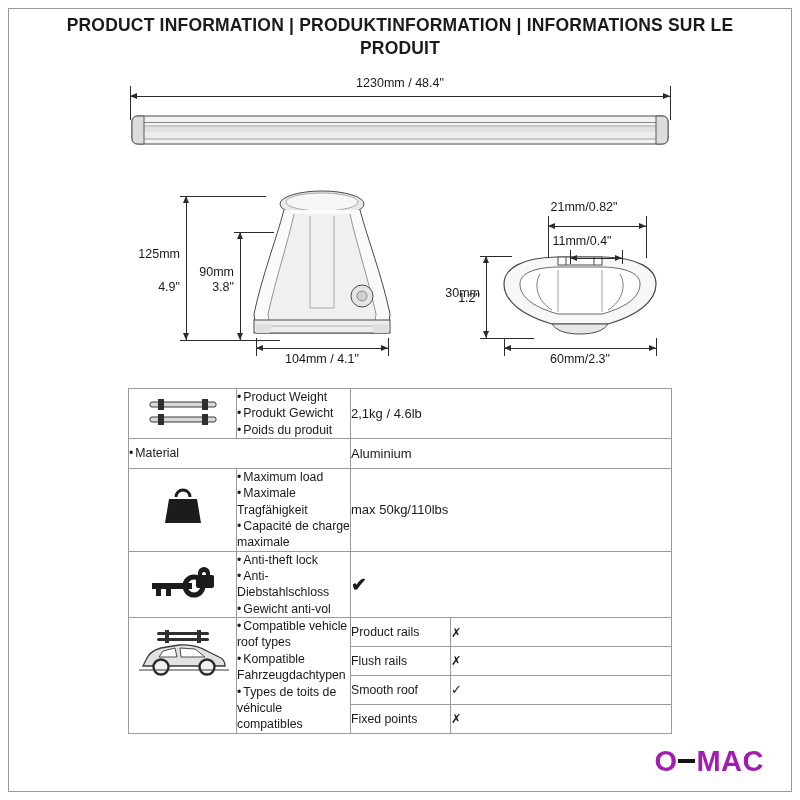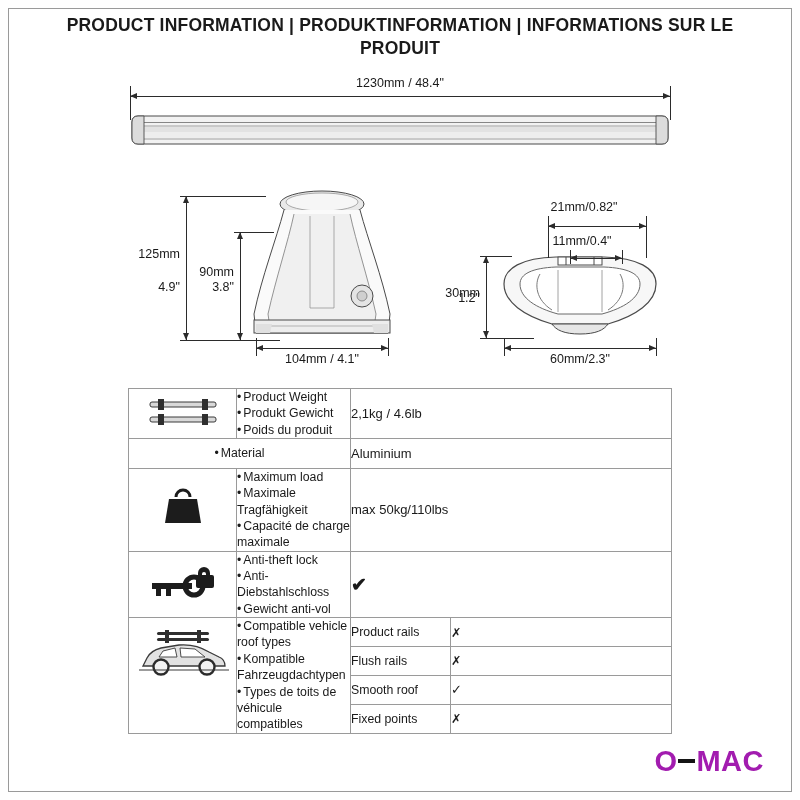--- a/index.html
+++ b/index.html
@@ -238,21 +238,21 @@
       <ul>
         <li>Product Weight</li>
         <li>Produkt Gewicht</li>
         <li>Poids du produit</li>
       </ul>
     </td>
     <td class="cell-value" colspan="2">2,1kg / 4.6lb</td>
   </tr>
 
   <tr>
-    <td class="cell-label single-label" colspan="2" style="height:30px;text-align:center;">
+    <td class="cell-label single-label" colspan="2" style="height:30px;">
       <ul>
             <li>Material</li>
           </ul>
     </td>
     <td class="cell-value" colspan="2">Aluminium</td>
   </tr>
 
   <tr>
     <td class="cell-icon">
       <svg width="42" height="40" viewBox="0 0 42 40">

